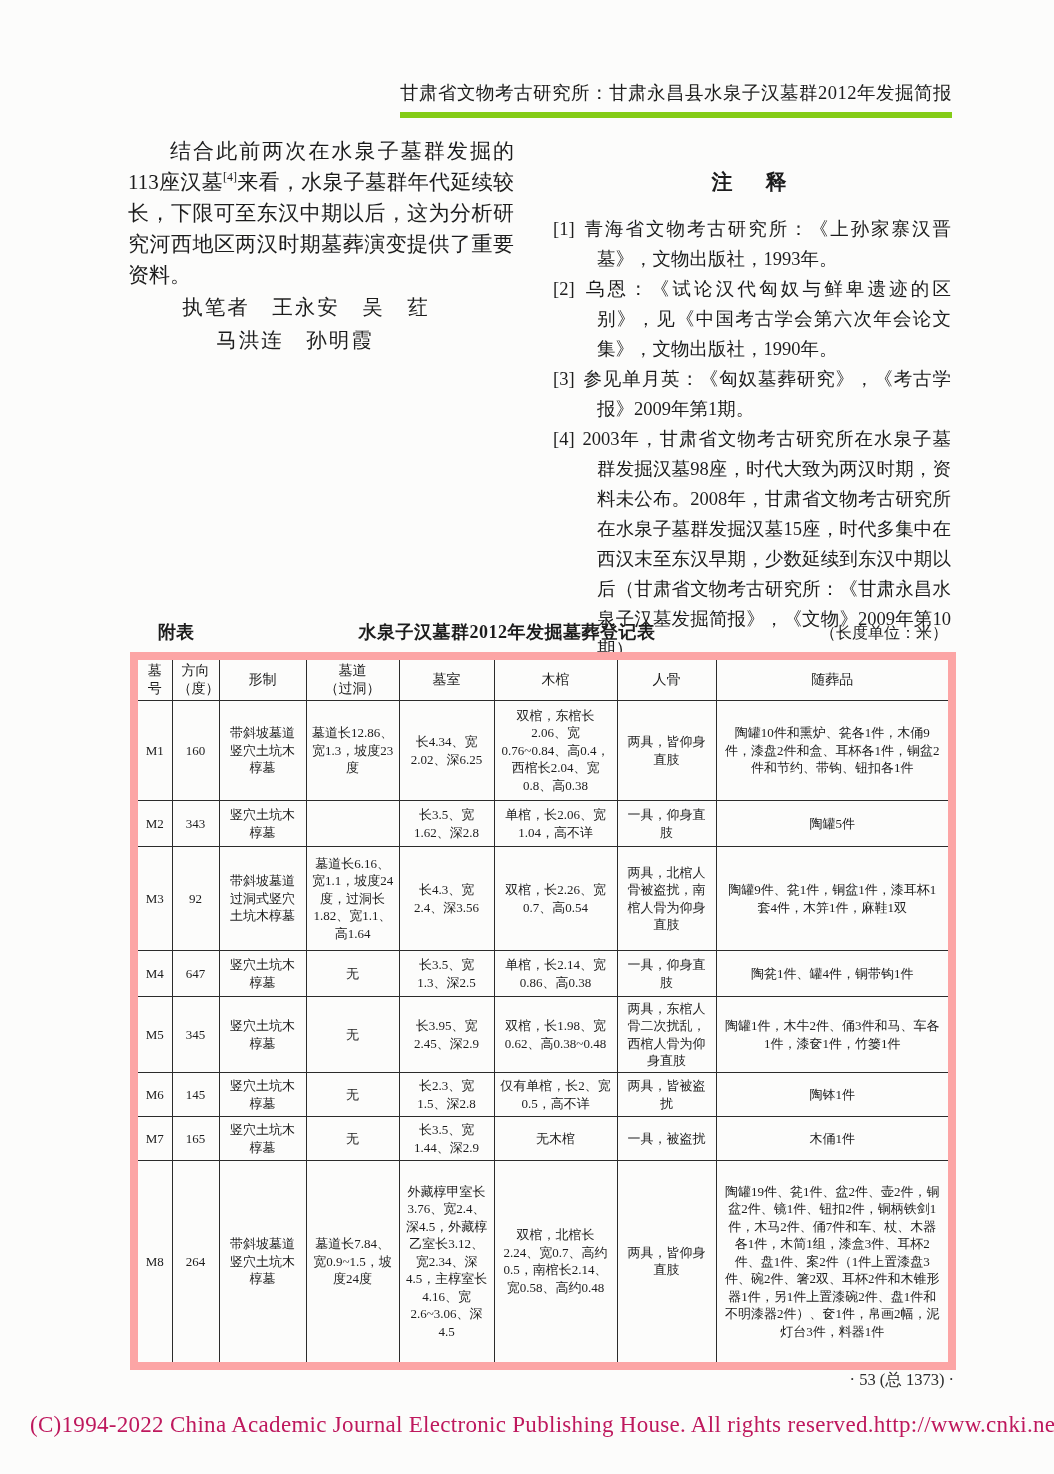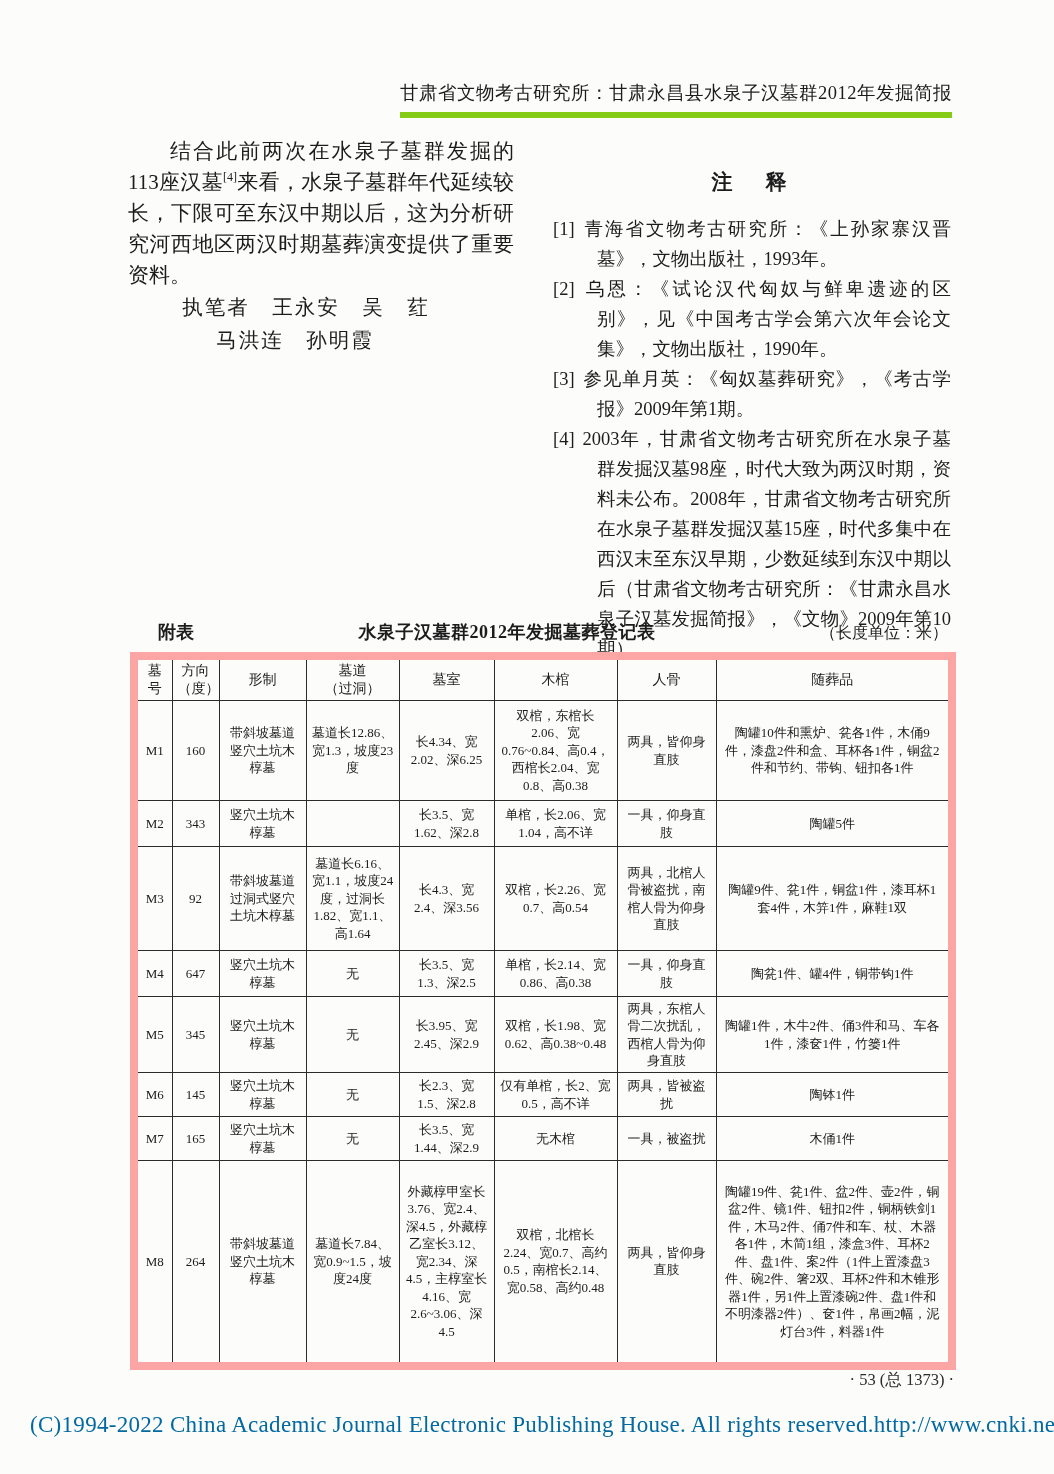--- a/index.html
+++ b/index.html
@@ -66,21 +66,21 @@
   tbody tr:nth-child(4){height:46px;}
   tbody tr:nth-child(5){height:76px;}
   tbody tr:nth-child(6){height:44px;}
   tbody tr:nth-child(7){height:44px;}
   tbody tr:nth-child(8){height:205px;}
   
   .page-num{position:absolute;top:1369px;right:100px;font-size:16.5px;color:#2c2c2c;}
   .watermark{
     position:absolute;left:30px;right:60px;top:1412px;
     display:flex;justify-content:space-between;
-    font-size:23px;color:#0369a1;letter-spacing:.3px;white-space:nowrap;
+    font-size:23px;color:#be185d;letter-spacing:.3px;white-space:nowrap;
   }
 </style>
 </head>
 <body>
 
 <div class="page">
 
   <div class="doc-header">
     <span class="title">甘肃省文物考古研究所：甘肃永昌县水泉子汉墓群2012年发掘简报</span>
   </div>

